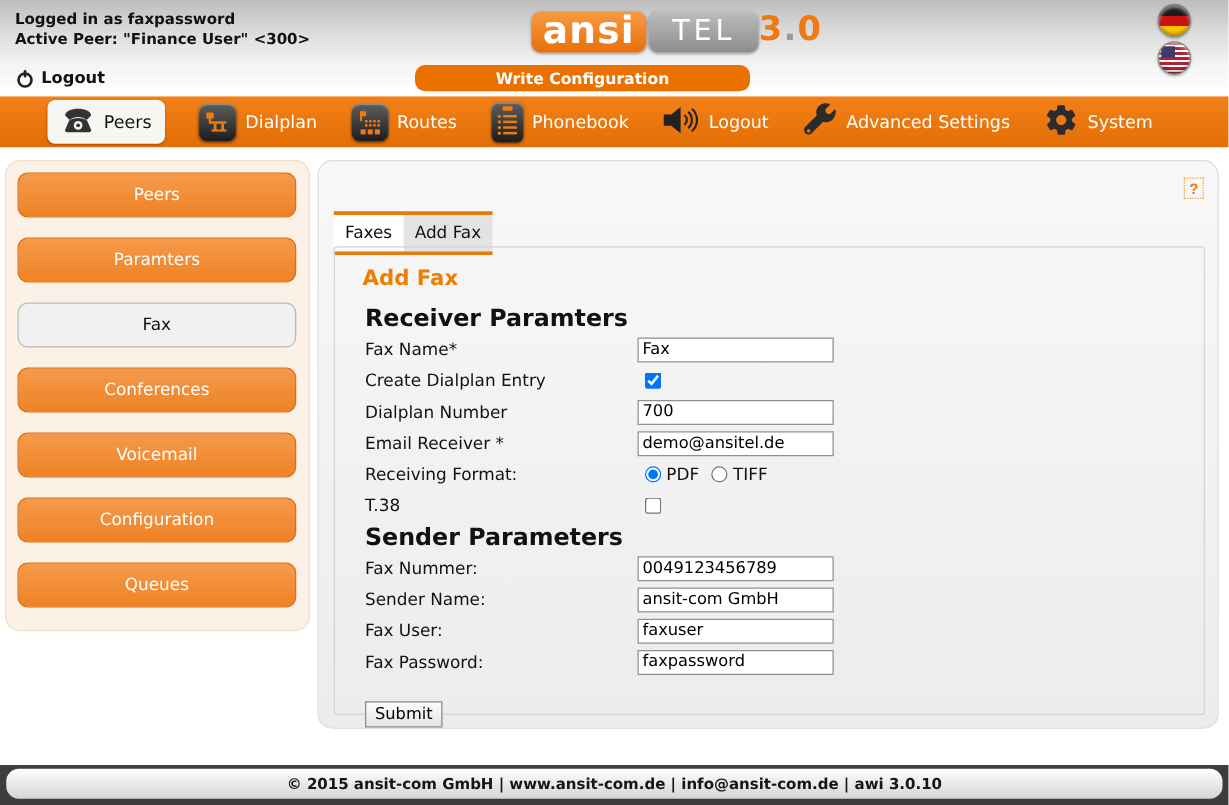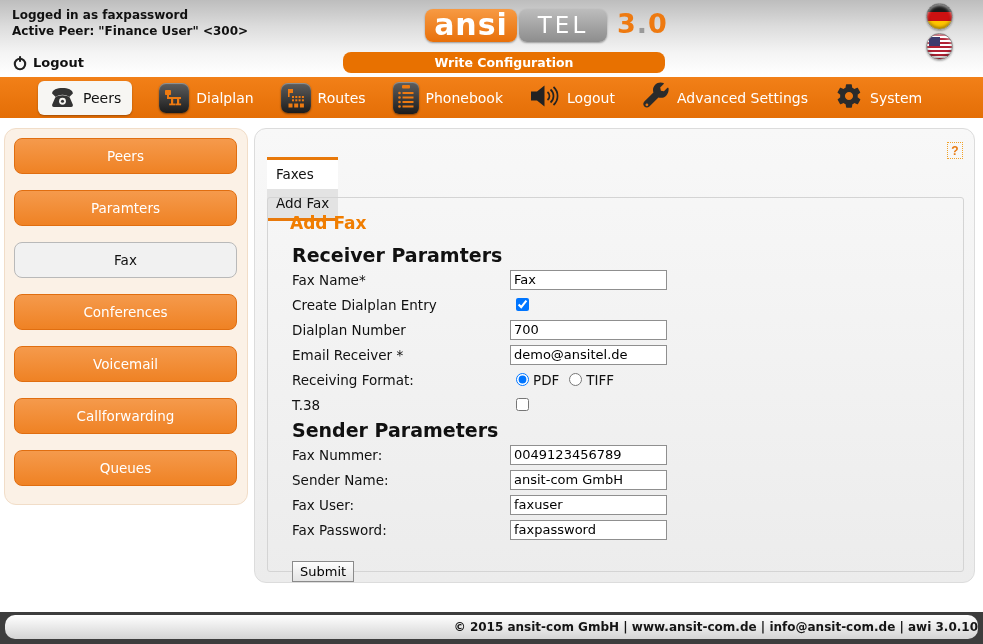--- a/index.html
+++ b/index.html
@@ -16,24 +16,24 @@
 
   .logo { position:absolute; left:425px; top:9px; display:flex; align-items:flex-start; }
   .logo-ansi { display:inline-block; width:92px; height:33px; border-radius:8px;
                background:linear-gradient(#f79a43,#e8700a); color:#fff; font-weight:bold;
                font-size:30px; text-align:center; line-height:31px; letter-spacing:1px;
                box-shadow:0 1px 2px rgba(0,0,0,.35); }
   .logo-tel  { display:inline-block; width:88px; height:33px; margin-left:2px; border-radius:8px;
                background:linear-gradient(#bdbdbd,#8d8d8d); color:#fff; font-weight:normal;
                font-size:23px; text-align:center; line-height:33px; letter-spacing:3px;
                box-shadow:0 1px 2px rgba(0,0,0,.35); }
-  .logo-ver  { margin-left:10px; font-size:27px; font-weight:bold; color:#ee7a11; line-height:30px; letter-spacing:1px; }
+  .logo-ver  { font-size:27px; font-weight:bold; color:#ee7a11; line-height:30px; letter-spacing:1px; }
   .logo-ver .vdot { color:#9a9a9a; }
 
-  .write-config { position:absolute; left:343px; top:52px; width:322px; height:21px;
+  .write-config { position:absolute; left:332px; top:52px; width:268px; height:21px;
                   background:#e87100; border:none; border-radius:8px; color:#fff;
                   font-family:inherit; font-weight:bold; font-size:12.5px; cursor:pointer; }
 
   .flag { position:absolute; left:926px; width:27px; height:27px; border-radius:50%;
           border:1px solid #8a8a8a; overflow:hidden; cursor:pointer;
           box-shadow:inset 0 2px 3px rgba(255,255,255,.55), inset 0 -2px 3px rgba(0,0,0,.35), 0 1px 2px rgba(0,0,0,.3); }
   .flag-de { top:3px;  background:linear-gradient(#1a1a1a 0 34%, #cc1111 34% 67%, #ffc500 67% 100%); }
   .flag-us { top:33px; background:repeating-linear-gradient(#b22234 0 2px, #ffffff 2px 4px); }
   .flag-us::after { content:""; position:absolute; left:2px; top:3px; width:11px; height:9px; background:#3c3b6e; }
 
@@ -59,22 +59,22 @@
               background:linear-gradient(#f59a4c,#ef8224); border:1px solid #e06e10;
               color:#fff; font-family:inherit; font-size:13.5px; display:block; }
   .side-btn.active { background:#f1f1f1; border:1px solid #b9b9b9; color:#111; }
 
   .content-panel { position:absolute; left:254px; top:8px; width:721px; height:455px;
                    background:linear-gradient(#f8f8f8,#ececec); border:1px solid #dcdcdc; border-radius:12px; }
   .help-btn { position:absolute; right:11px; top:13px; width:16px; height:17px;
               border:1px dotted #f0a229; color:#e87a10; font-weight:bold; font-size:12px;
               text-align:center; line-height:16px; cursor:pointer; background:transparent; }
 
-  .tabs { position:absolute; left:12px; top:28px; display:inline-flex;
-          border-top:3px solid #e8790b; border-bottom:3px solid #e8790b;flex-direction:column; }
+  .tabs { position:absolute; left:12px; top:40px; display:inline-flex;
+          border-top:3px solid #e8790b; border-bottom:3px solid #e8790b; }
   .tab { padding:6px 9px 7px; font-size:13.5px; color:#111; cursor:pointer; background:#e3e3e3; }
   .tab.white { background:#ffffff; }
 
   .form-box { position:absolute; left:12px; top:68px; width:697px; height:375px;
               border:1px solid #d4d4d4; border-radius:3px; }
   .form-heading { margin:15px 0 9px 22px; color:#f07d00; font-size:17px; font-weight:bold; }
   .frow { display:flex; align-items:center; height:25px; padding-left:24px; font-size:13.5px; color:#111; }
   .frow label { width:218px; }
   .sec-title { width:375px; text-align:left; font-weight:bold; font-size:19px; }
   .txt { width:157px; height:20px; border:1px solid #8f8f8f; background:#fff; font-family:inherit;
@@ -82,21 +82,21 @@
   .chk { margin-left:6px; width:13px; height:13px; }
   .radio-group { display:flex; align-items:center; gap:4px; }
   .radio-group input { width:13px; height:13px; margin-left:6px; }
   .rlabel { font-size:13.5px; }
   .submit-btn { margin:19px 0 0 24px; font-family:inherit; font-size:13px; padding:2px 7px;
                 background:linear-gradient(#fdfdfd,#e4e4e4); border:1px solid #8a8a8a; cursor:pointer; }
 
   
   .footer-band { position:absolute; left:0; top:612px; width:983px; height:32px; background:#3d3d3d; }
   .footer-bar { position:absolute; left:5px; top:3px; width:973px; height:24px; border-radius:10px;
-                background:linear-gradient(#ffffff,#d4d4d4); text-align:right; line-height:24px;
+                background:linear-gradient(#ffffff,#d4d4d4); text-align:center; line-height:24px;
                 font-size:12px; font-weight:bold; color:#151515; }
   svg { flex-shrink:0; }
 </style>
 </head>
 <body>
 
 <div class="page">
 
   <header class="header">
     <div class="hdr-left">
@@ -230,21 +230,21 @@
   </nav>
 
   <div class="main">
 
     <aside class="sidebar">
       <button class="side-btn">Peers</button>
       <button class="side-btn">Paramters</button>
       <button class="side-btn active">Fax</button>
       <button class="side-btn">Conferences</button>
       <button class="side-btn">Voicemail</button>
-      <button class="side-btn">Callforwarding</button>
+      <button class="side-btn">Configuration</button>
       <button class="side-btn">Queues</button>
     </aside>
 
     <section class="content-panel">
       <button class="help-btn">?</button>
 
       <div class="tabs">
         <div class="tab white">Faxes</div>
         <div class="tab">Add Fax</div>
       </div>

